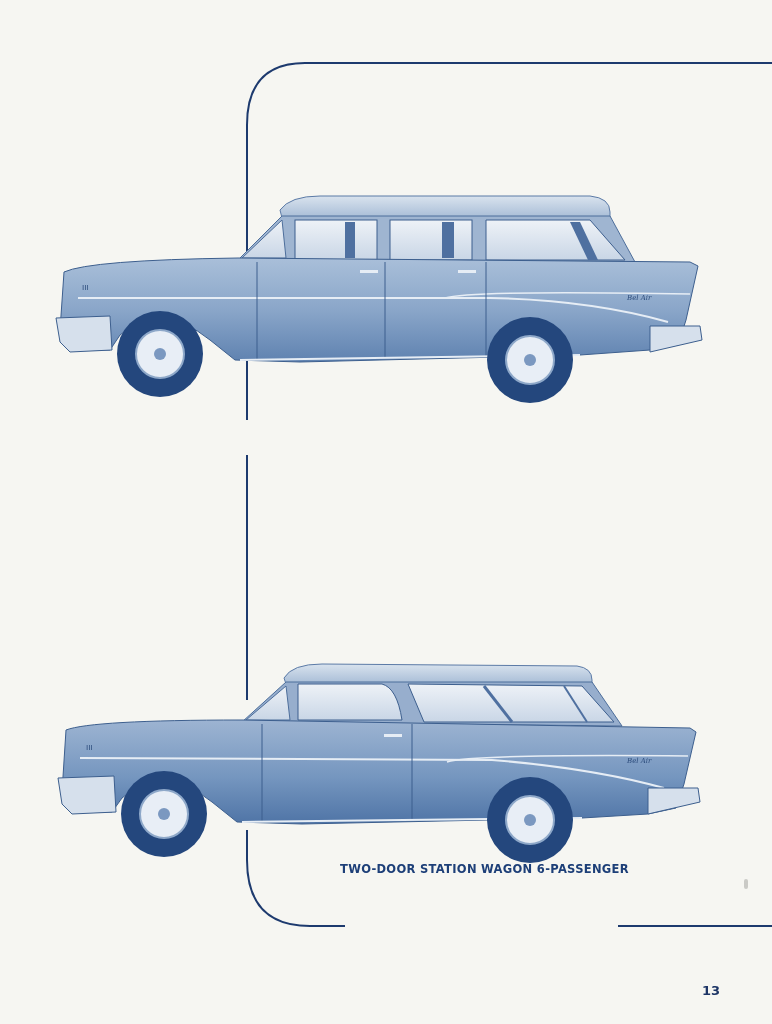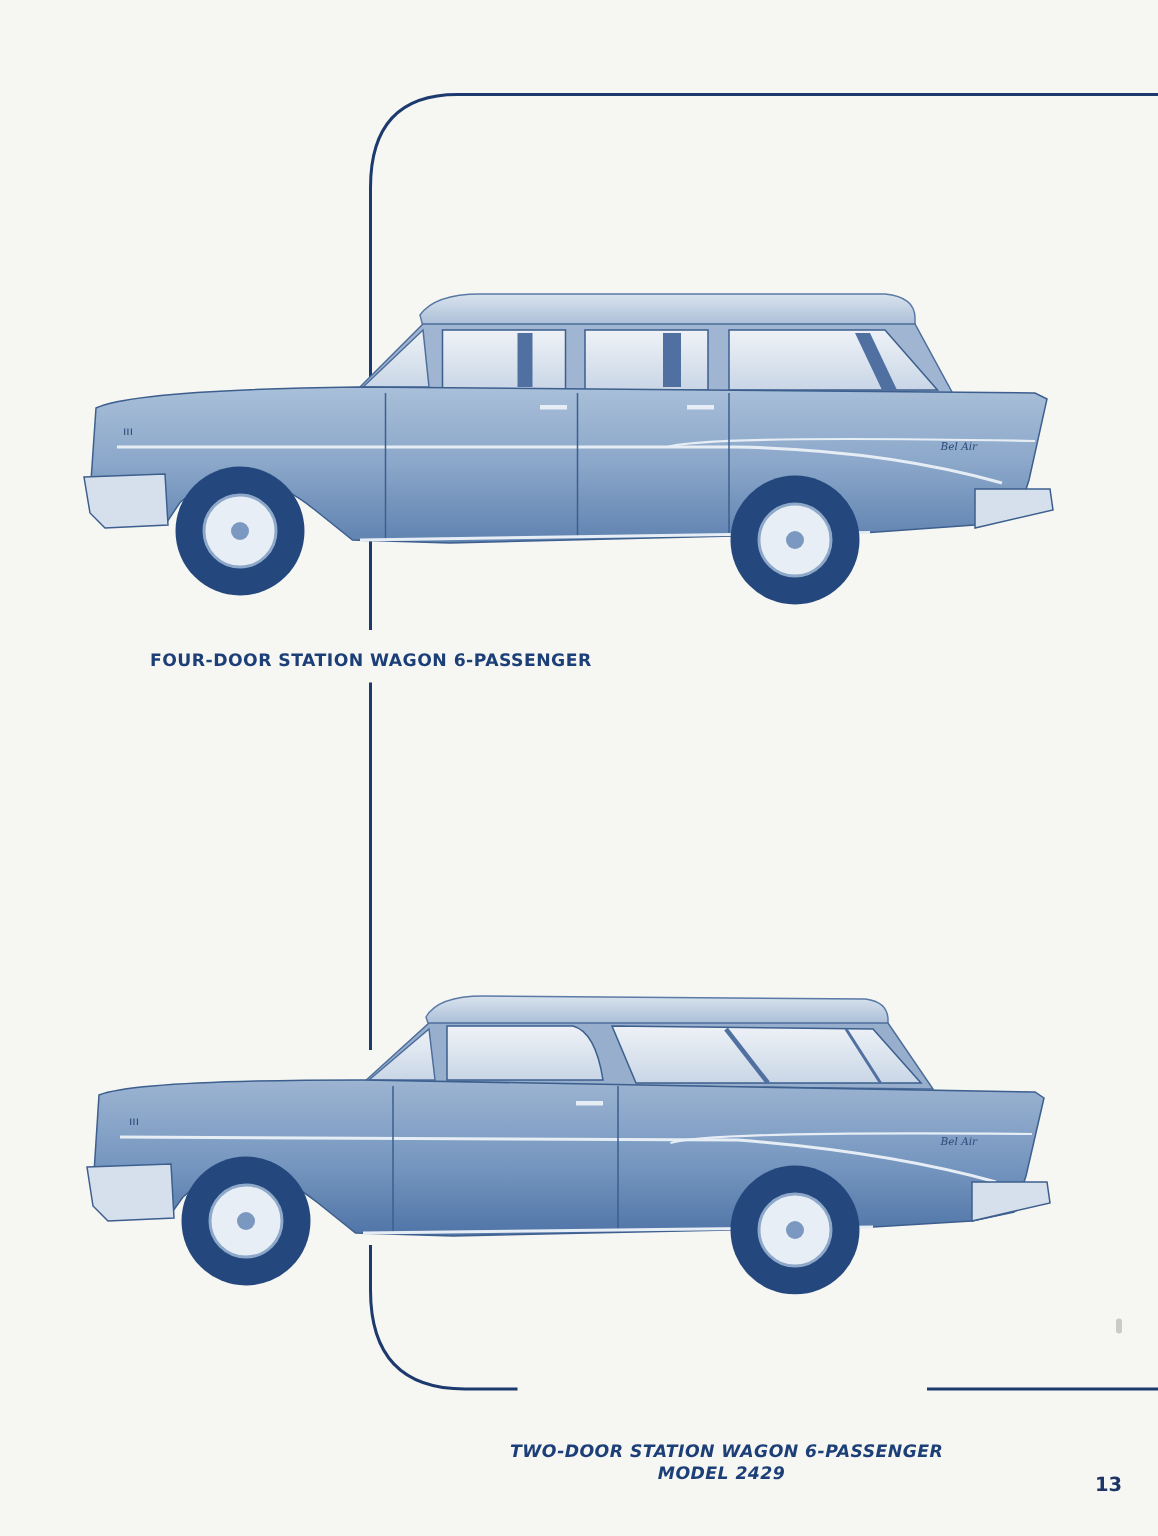--- a/index.html
+++ b/index.html
@@ -10,21 +10,21 @@
     }
     .frame { position: absolute; left: 0; top: 0; width: 772px; height: 1024px; pointer-events: none; }
     .car { position: absolute; }
     .caption {
       position: absolute; text-align: center;
       color: #1d3f78; font-weight: bold; font-size: 11.5px; letter-spacing: 0.3px; line-height: 15px;
       background: transparent;
     }
     .caption .line { display: block; white-space: nowrap; }
     .page-number {
-      position: absolute; left: 730px; top: 983px;
+      position: absolute; left: 702px; top: 983px;
       font-weight: bold; font-size: 13px; color: #1d3566;
     }
     .smudge { position: absolute; left: 744px; top: 879px; width: 4px; height: 10px; background: #b8b8b4; border-radius: 2px; opacity: 0.7; }
   </style>
 </head>
 <body>
 
 <svg class="frame" viewBox="0 0 772 1024">
   <path d="M772 63 L305 63 Q247 63 247 125 L247 420" fill="none" stroke="#1d3a6e" stroke-width="2"></path>
   <path d="M247 455 L247 700" fill="none" stroke="#1d3a6e" stroke-width="2"></path>
@@ -86,21 +86,20 @@
   <circle cx="110" cy="164" r="43" fill="#24477d"></circle>
   <circle cx="110" cy="164" r="24" fill="#e8eef6" stroke="#8ea8c9" stroke-width="2"></circle>
   <circle cx="110" cy="164" r="6" fill="#7b98c0"></circle>
 
   <circle cx="480" cy="170" r="43" fill="#24477d"></circle>
   <circle cx="480" cy="170" r="24" fill="#e8eef6" stroke="#8ea8c9" stroke-width="2"></circle>
   <circle cx="480" cy="170" r="6" fill="#7b98c0"></circle>
 </svg>
 
 <div class="caption" style="left:100px; top:433px; width:290px;">
-  <span class="line">FOUR-DOOR STATION WAGON 6-PASSENGER</span>
 </div>
 
 <svg class="car" style="left:52px; top:658px;" width="655" height="205" viewBox="0 0 655 205">
   <defs>
     <linearGradient id="body2" x1="0" y1="0" x2="0" y2="1">
       <stop offset="0" stop-color="#9db4d2"></stop>
       <stop offset="0.55" stop-color="#7596bf"></stop>
       <stop offset="1" stop-color="#4f74a6"></stop>
     </linearGradient>
     <linearGradient id="roof2" x1="0" y1="0" x2="0" y2="1">
@@ -134,19 +133,18 @@
   <text x="34" y="92" font-size="8" fill="#2a4a7a" font-family="DejaVu Sans, sans-serif">ııı</text>
   <text x="575" y="105" font-size="7" font-style="italic" fill="#2a4a7a" font-family="DejaVu Serif, serif">Bel Air</text>
   <circle cx="112" cy="156" r="43" fill="#24477d"></circle>
   <circle cx="112" cy="156" r="24" fill="#e8eef6" stroke="#8ea8c9" stroke-width="2"></circle>
   <circle cx="112" cy="156" r="6" fill="#7b98c0"></circle>
   <circle cx="478" cy="162" r="43" fill="#24477d"></circle>
   <circle cx="478" cy="162" r="24" fill="#e8eef6" stroke="#8ea8c9" stroke-width="2"></circle>
   <circle cx="478" cy="162" r="6" fill="#7b98c0"></circle>
 </svg>
 
-<div class="caption" style="left:340px; top:960px; width:282px;font-style:italic;">
+<div class="caption" style="left:340px; top:862px; width:282px;">
   <span class="line">TWO-DOOR STATION WAGON 6-PASSENGER</span>
-  <span class="line">MODEL 2429</span>
 </div>
 
 <div class="smudge"></div>
 <div class="page-number">13</div>
 
 </body></html>

